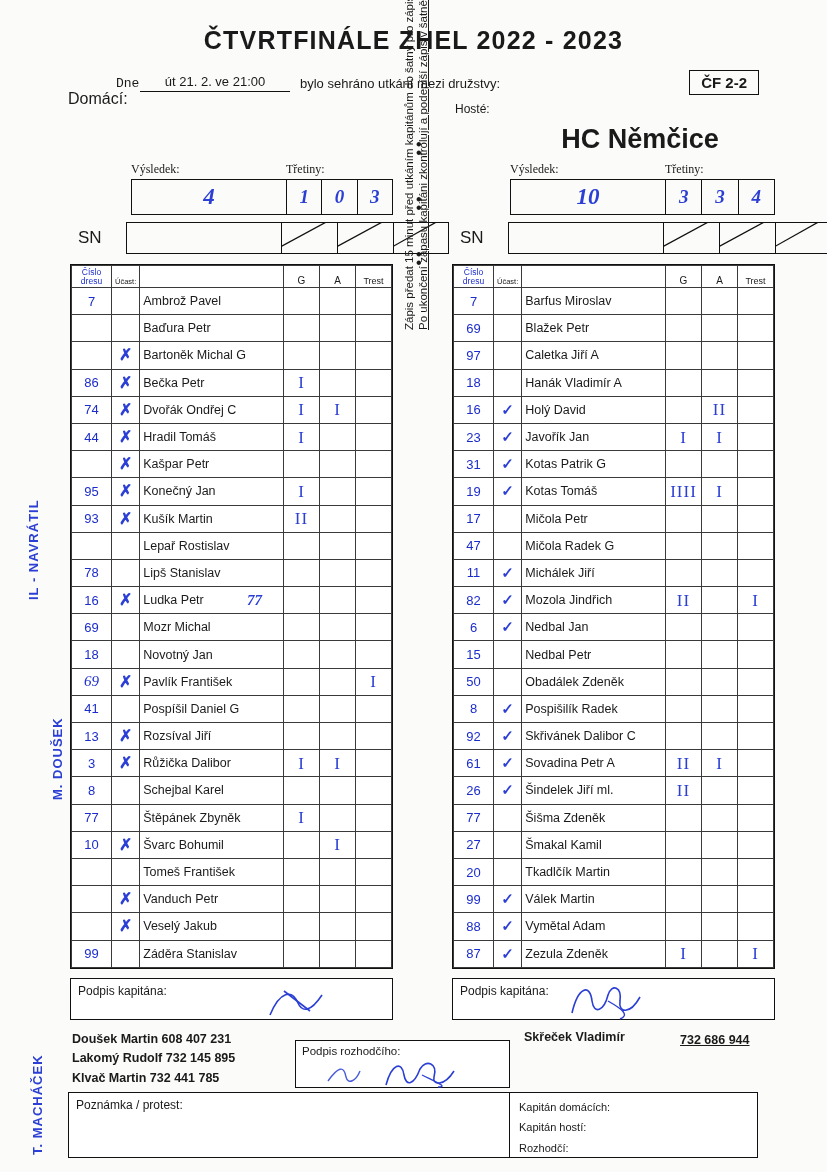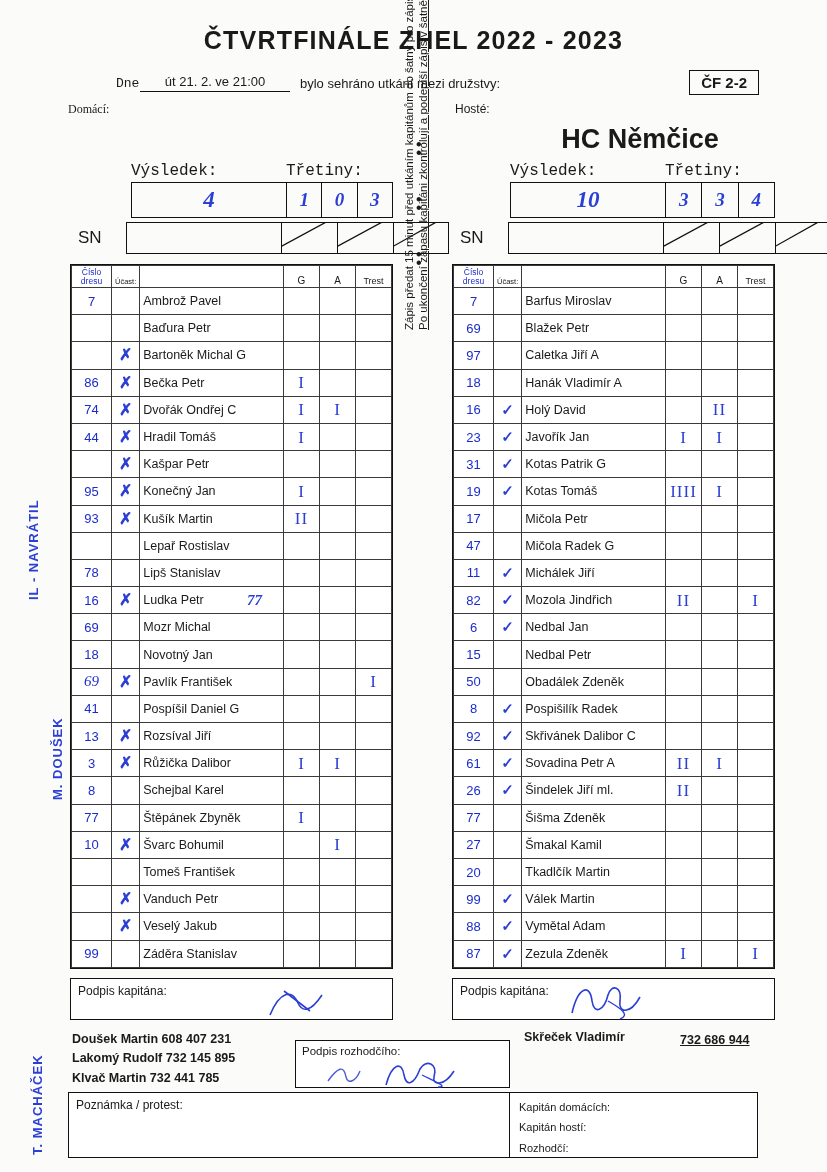--- a/index.html
+++ b/index.html
@@ -49,23 +49,23 @@
   }
   .cf-box {
     position: absolute; right: 68px; top: 70px;
     border: 1.6px solid #111;
     padding: 3px 11px;
     font-family: "Liberation Sans", sans-serif;
     font-size: 15px;
     font-weight: bold;
   }
   .domaci-label {
-    position: absolute; left: 68px; top: 102px;
-    font-family: Liberation Serif, serif;
-    font-size: 12px;
+    position: absolute; left: 68px; top: 90px;
+    font-family: Liberation Sans, sans-serif;
+    font-size: 16px;
   }
   .hoste-label {
     position: absolute; left: 455px; top: 102px;
     font-family: "Liberation Sans", sans-serif;
     font-size: 12px;
   }
   .team-name {
     position: absolute;
     top: 124px;
     font-family: "Liberation Sans", sans-serif;
@@ -84,22 +84,22 @@
     text-align: center;
     font-size: 28px;
     font-weight: bold;
     line-height: 55px;
   }
   .colon-dots div { height: 55px; }
 
   
   .blk { position: absolute; }
   .lbl-vysledek, .lbl-tretiny {
-    font-family: Liberation Mono, monospace;
-    font-size: 16px;
+    font-family: Liberation Serif, serif;
+    font-size: 12px;
   }
   .score-box {
     border: 1.8px solid #111;
     height: 36px;
     display: flex;
   }
   .score-main {
     flex: 0 0 auto;
     border-right: 1.8px solid #111;
     display: flex; align-items: center; justify-content: center;

